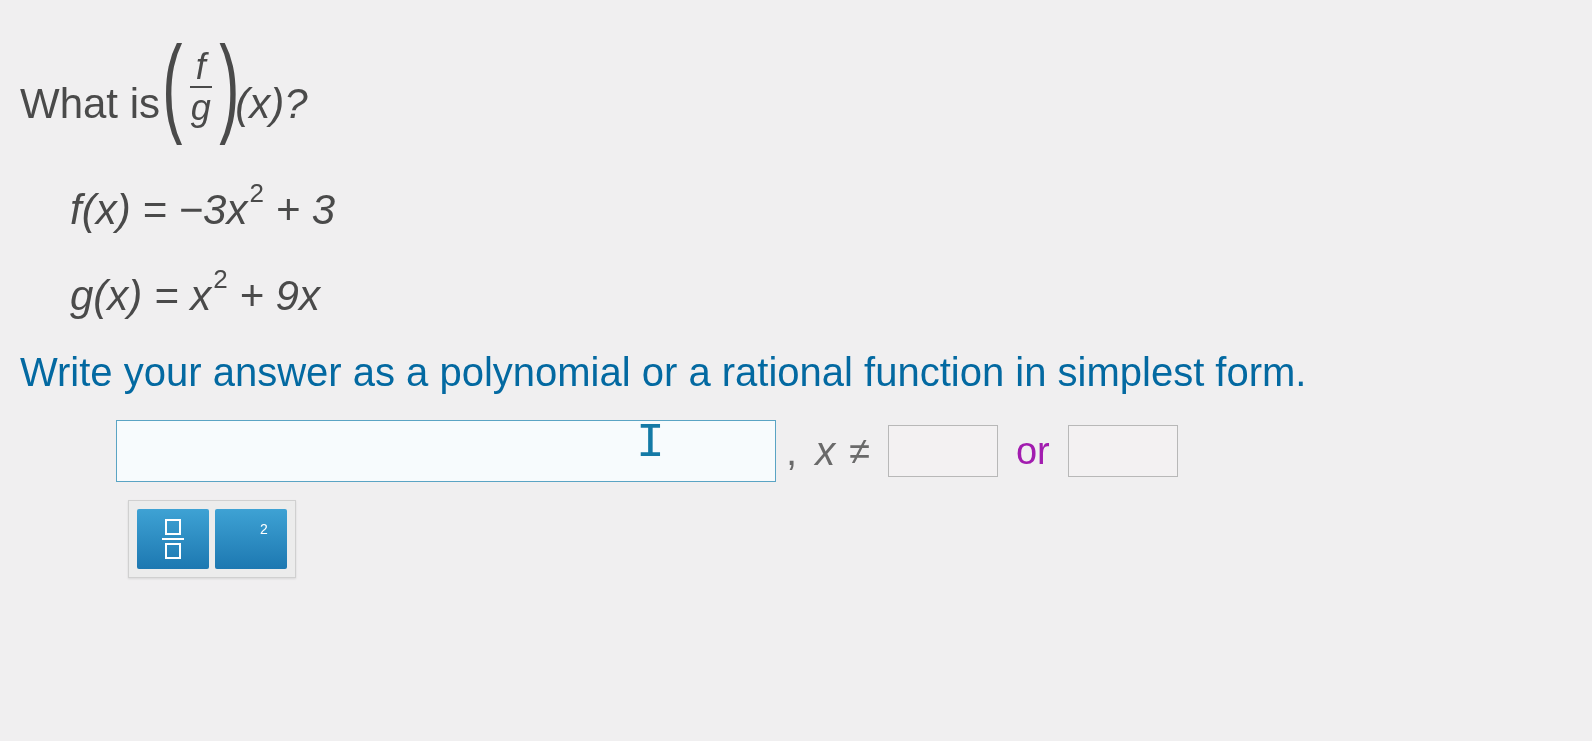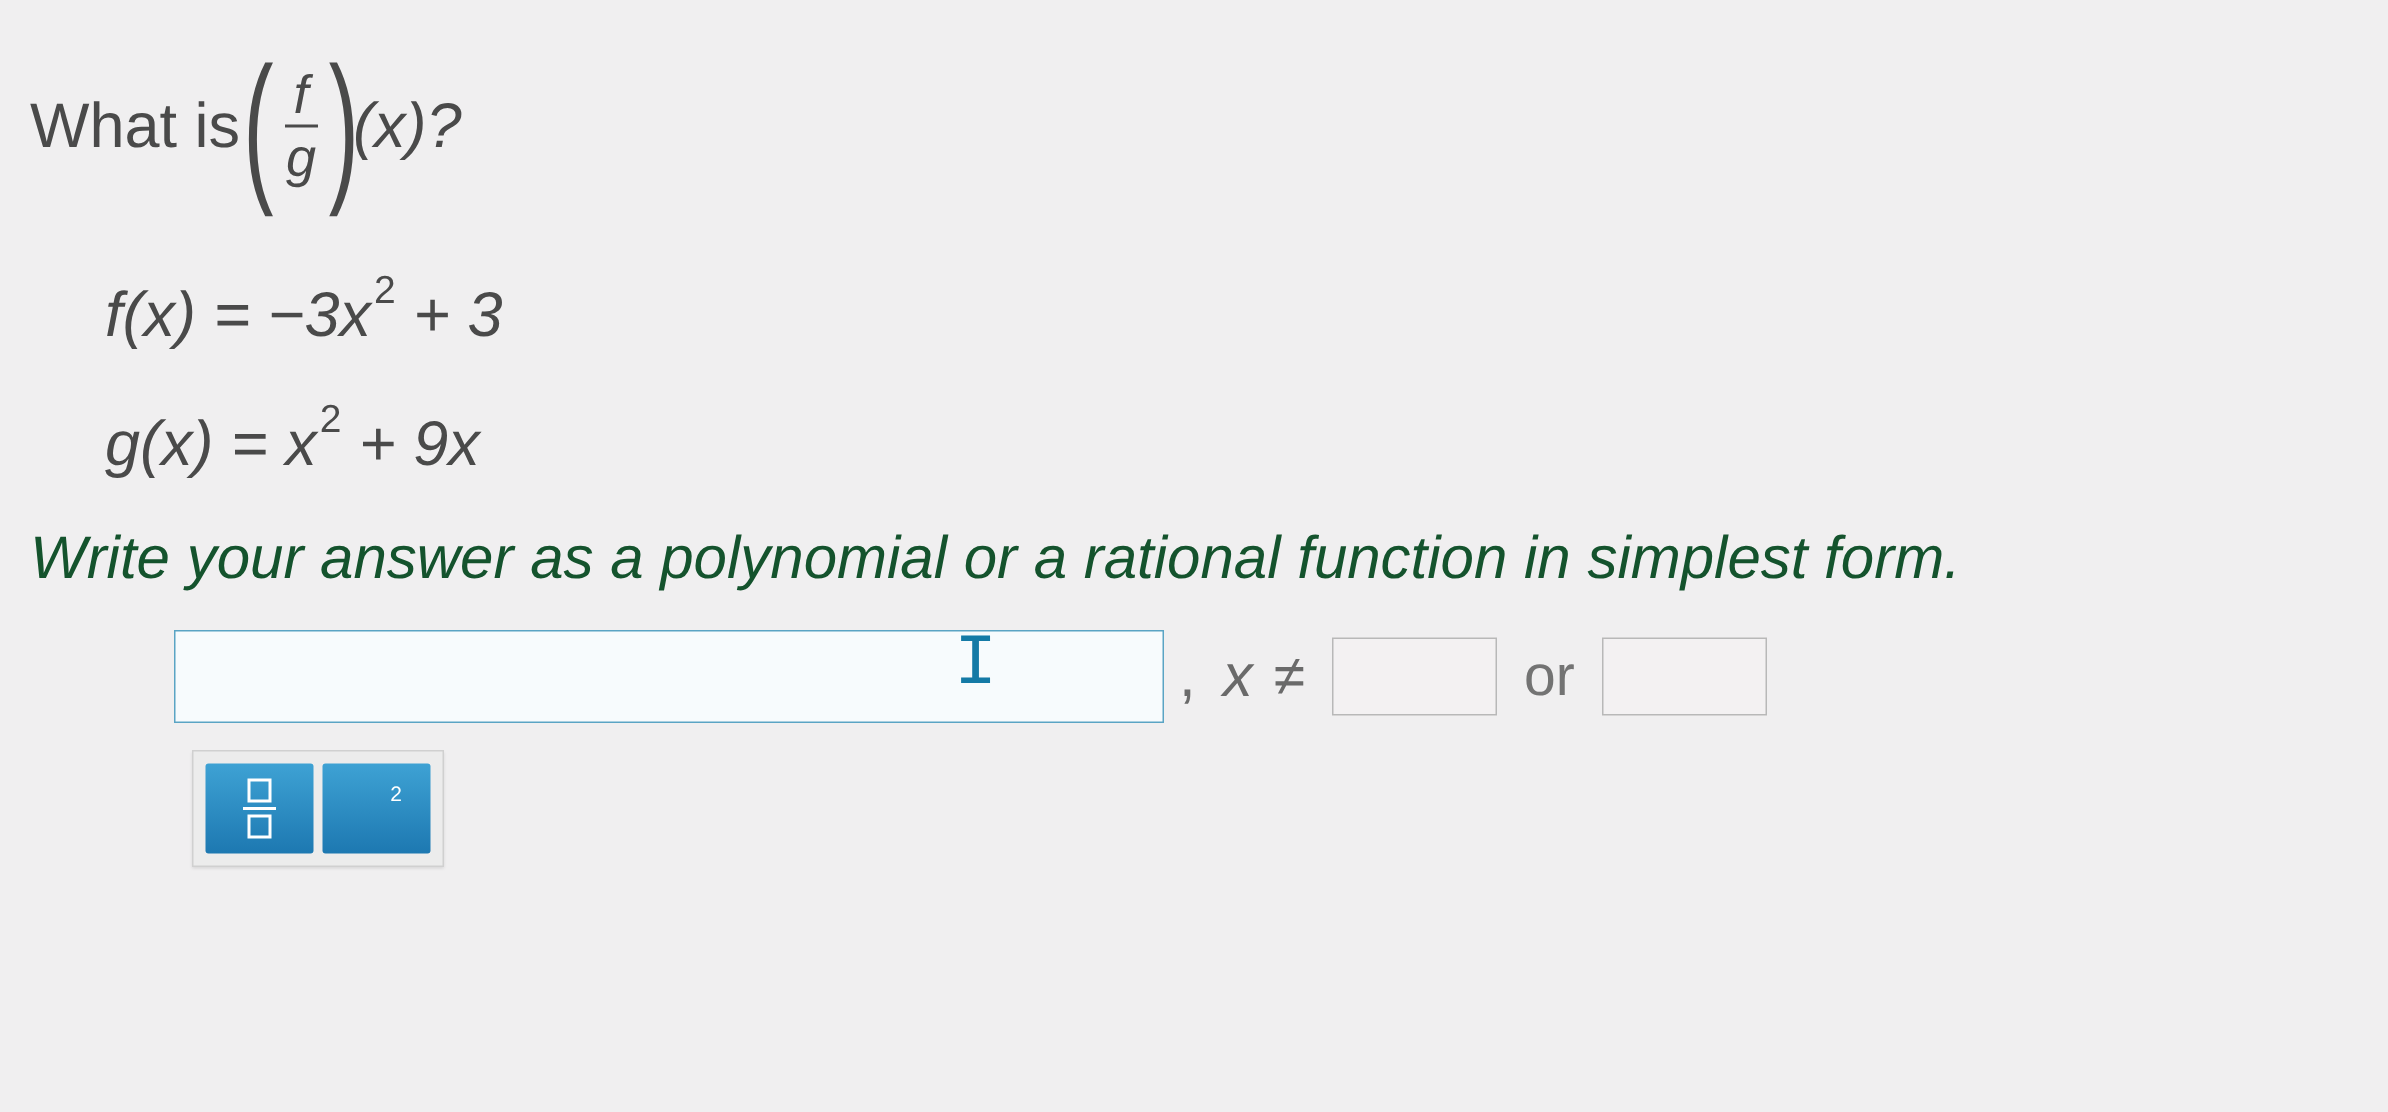--- a/index.html
+++ b/index.html
@@ -9,21 +9,21 @@
     background: #f0eff0;
     font-family: "Segoe UI", Tahoma, Verdana, sans-serif;
     color: #4a4a4a;
     padding: 40px 20px 20px 20px;
     overflow: hidden;
   }
   .question-line {
     font-size: 42px;
     margin-bottom: 50px;
     display: flex;
-    align-items: center;
+    align-items: flex-end;
     gap: 8px;
   }
   .paren {
     font-size: 110px;
     font-weight: 200;
     line-height: 0.8;
     color: #4a4a4a;
     transform: scaleX(0.55);
     display: inline-block;
     margin: 0 -14px;
@@ -45,22 +45,21 @@
     margin-bottom: 30px;
   }
   sup.exp {
     font-size: 26px;
     vertical-align: 22px;
     font-style: normal;
     margin-left:2px;
   }
   .instr {
     font-size: 40px;
-    font-style: italic;
-    color: #14532d;
+    color: #0369a1;
     margin-top: 30px;
     margin-bottom: 25px;
   }
   .answer-row {
     display: flex;
     align-items: center;
     gap: 10px;
     margin-left: 96px;
     margin-bottom: 18px;
   }
@@ -93,21 +92,21 @@
     width: 110px;
     height: 52px;
     border: 1px solid #b8b8b8;
     background: #f3f1f2;
     font-size: 28px;
     text-align: center;
     outline: none;
   }
   .or {
     font-size: 38px;
-    color: #737373;
+    color: #a21caf;
     margin: 0 8px;
   }
   .toolbar {
     display: flex;
     gap: 6px;
     margin-left: 108px;
     padding: 8px;
     background: #ececec;
     width: fit-content;
     border: 1px solid #d0d0d0;

